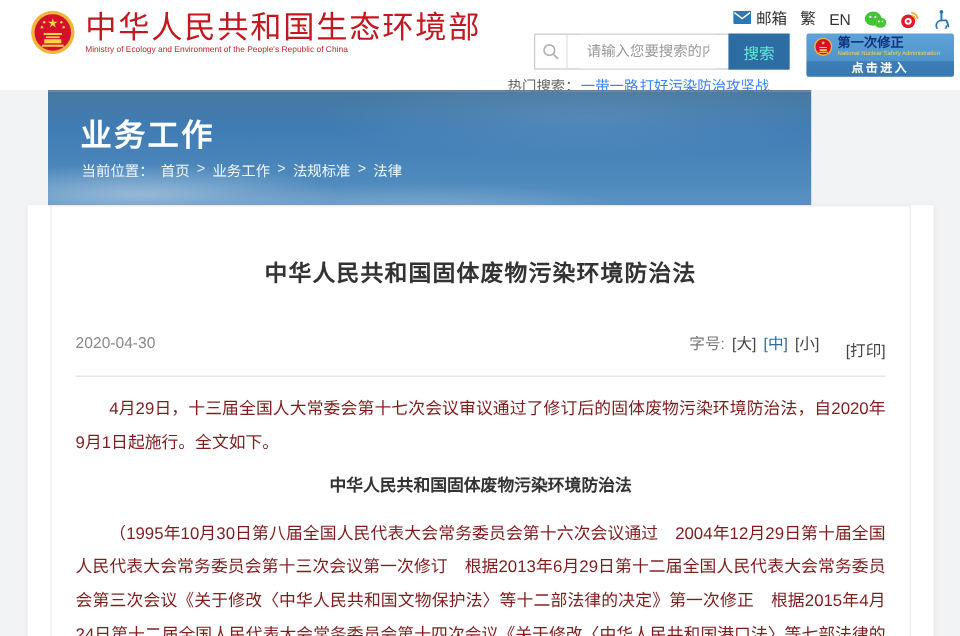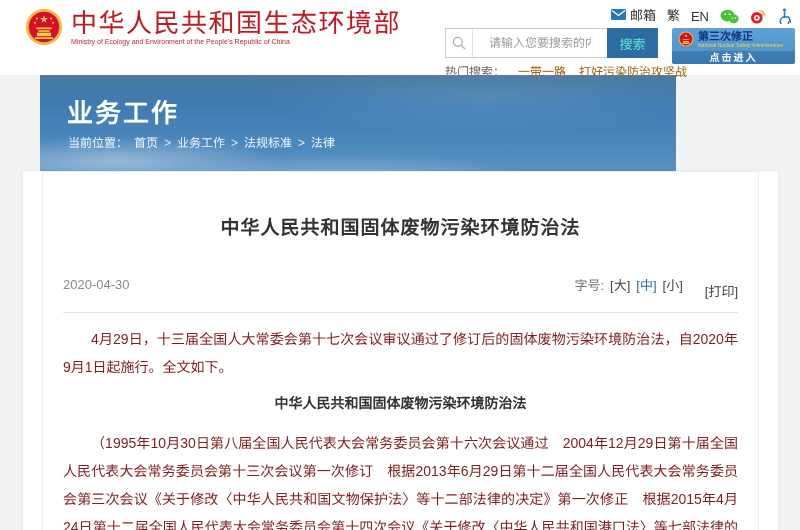--- a/index.html
+++ b/index.html
@@ -48,25 +48,25 @@
     font-family: "Liberation Sans", "DejaVu Sans", sans-serif;
   }
   .search-box input::placeholder { color: #9a9a9a; }
   .search-btn {
     width: 51px; border: none; background: #2e6da4; color: #5eead4;
     font-size: 13px; cursor: pointer; margin: -1px; margin-left: 0;
     font-family: "Liberation Sans", "DejaVu Sans", sans-serif;
   }
 
   .hot-search {
-    position: absolute; left: 445px; top: 62px;
+    position: absolute; left: 423px; top: 62px;
     font-size: 12px; color: #666;
-    display: flex; align-items: center; gap: 13px; white-space: nowrap; font-family: Liberation Serif, serif;
-  }
-  .hot-search a { color: #a16207; text-decoration: none; cursor: pointer; }
+    display: flex; align-items: center; gap: 1px; white-space: nowrap; font-family: Liberation Serif, serif;
+  }
+  .hot-search a { color: #3b82f6; text-decoration: none; cursor: pointer; }
 
   .nnsa-badge {
     position: absolute; left: 672px; top: 28px;
     width: 123px; height: 36px;
     background: linear-gradient(180deg, #5da3d8 0%, #4a8cc4 100%);
     border-radius: 2px; overflow: hidden; cursor: pointer;
   }
   .nnsa-top { display: flex; align-items: center; gap: 4px; padding: 2px 3px 0 6px; }
   .emblem-small svg { width: 16px; height: 16px; display: block; }
   .nnsa-title { font-size: 11px; font-weight: bold; color: #12337f; line-height: 12px; white-space: nowrap; }
@@ -90,21 +90,21 @@
       linear-gradient(180deg, #48799f 0%, #3f7cb4 28%, #4f8abd 70%, #6196c4 100%);
     margin-left: 40px;
   }
   .banner-title {
     position: absolute; left: 27px; top: 16px;
     font-size: 26px; font-weight: bold; color: #ffffff; letter-spacing: 2px;
   }
   .breadcrumb {
     position: absolute; left: 28px; top: 57px;
     font-size: 12px; color: #f0f5fa;
-    display: flex; align-items: flex-end; gap: 6px; white-space: nowrap;
+    display: flex; align-items: flex-start; gap: 6px; white-space: nowrap;
   }
   .breadcrumb a { color: #f0f5fa; text-decoration: none; cursor: pointer; }
   .breadcrumb .sep { color: #dce8f2; }
 
   
   .content-card {
     position: relative; z-index: 2;
     margin: -31px 22px 0 23px;
     background: #ffffff;
     min-height: 420px;
@@ -227,21 +227,21 @@
         <svg viewBox="0 0 40 40">
           <circle cx="20" cy="20" r="19" fill="#f0b73a"></circle>
           <circle cx="20" cy="20" r="16" fill="#d6102a"></circle>
           <polygon fill="#ffd24a" points="20,7.5 21,10.6 24.2,10.6 21.6,12.5 22.6,15.6 20,13.7 17.4,15.6 18.4,12.5 15.8,10.6 19,10.6"></polygon>
           <rect x="12" y="20.5" width="16" height="2" fill="#ffd24a"></rect>
           <rect x="12.5" y="25" width="15" height="4" fill="#ffd24a"></rect>
           <rect x="10.5" y="30.5" width="19" height="2" fill="#ffd24a"></rect>
         </svg>
       </span>
       <div>
-        <div class="nnsa-title">第三次修正</div>
+        <div class="nnsa-title">第一次修正</div>
         <div class="nnsa-sub">National Nuclear Safety Administration</div>
       </div>
     </div>
     <div class="nnsa-enter">点击进入</div>
   </div>
 
   <div class="hot-search">
     <span>热门搜索：</span>
     <a>一带一路</a>
     <a>打好污染防治攻坚战</a>

